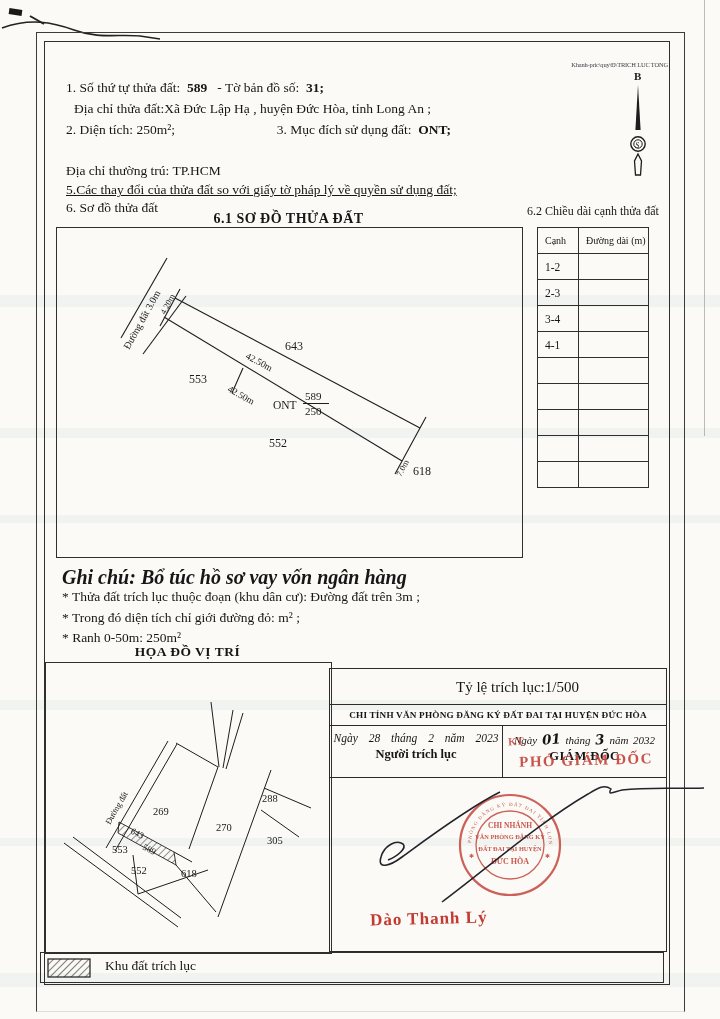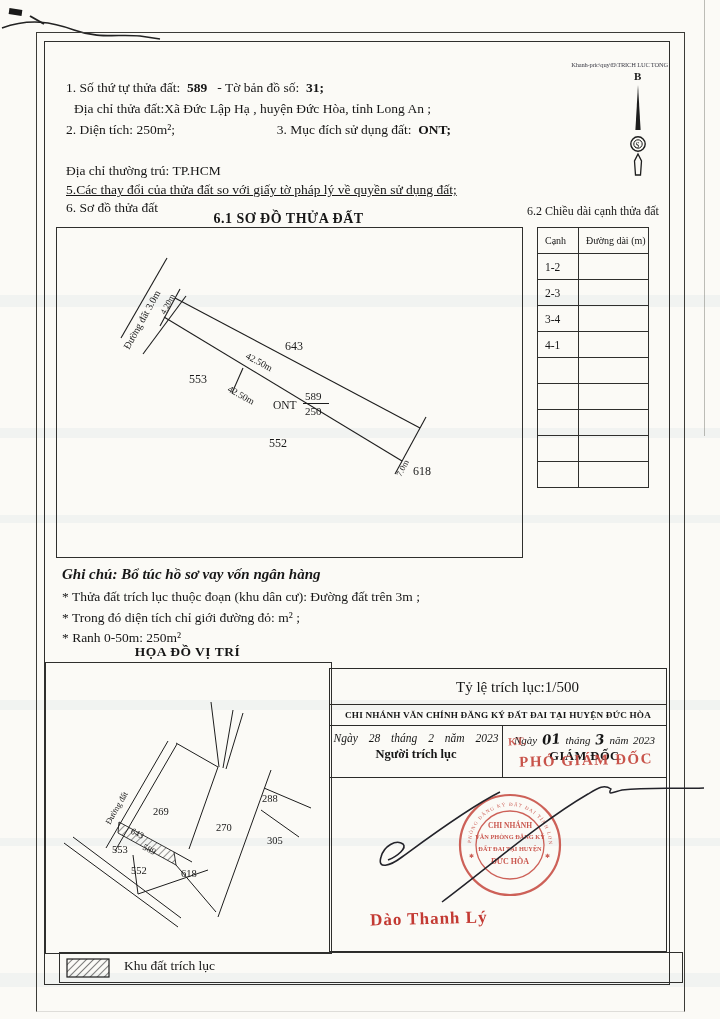--- a/index.html
+++ b/index.html
@@ -18,21 +18,21 @@
   .info-line{position:absolute;left:66px;font-size:13.5px;white-space:nowrap;}
   .b{font-weight:bold;}
   .sec61-title{position:absolute;left:56px;top:211px;width:465px;text-align:center;font-weight:bold;font-size:14px;letter-spacing:0.5px;}
   .sec62-title{position:absolute;left:527px;top:204px;width:145px;font-size:12px;}
   .sketch-box{position:absolute;left:56px;top:227px;width:465px;height:329px;border:1.4px solid #2f2f2d;background:transparent;}
   table.edges{position:absolute;left:537px;top:227px;border-collapse:collapse;}
   table.edges td,table.edges th{border:1px solid #2f2f2d;font-size:11.5px;font-weight:normal;
        height:25px;padding:0 0 0 7px;text-align:left;}
   table.edges th{font-size:10px;}
   td.c1{width:33px;} th.c1{width:33px;} td.c2{width:62px;} th.c2{width:62px;padding-left:4px;}
-  .notes-head{position:absolute;left:62px;top:566px;font-weight:bold;font-style:italic;font-size:15px;}
+  .notes-head{position:absolute;left:62px;top:566px;font-weight:bold;font-style:italic;font-size:20px;}
   .note-line{position:absolute;left:62px;font-size:13.5px;white-space:nowrap;}
   .map-title{position:absolute;left:45px;top:644px;width:285px;text-align:center;font-weight:bold;font-size:13.5px;letter-spacing:0.5px;}
   .map-box{position:absolute;left:45px;top:662px;width:285px;height:290px;border:1.4px solid #2f2f2d;}
   .right-block{position:absolute;left:329px;top:668px;width:338px;height:284px;border:1.4px solid #2b2b29;box-sizing:border-box;}
   .rb-row1{height:35px;border-bottom:1px solid #2b2b29;font-size:15px;line-height:36px;padding-left:126px;}
   .rb-row2{height:20px;border-bottom:1px solid #2b2b29;text-align:center;font-weight:bold;
        font-size:9.2px;line-height:21px;letter-spacing:0.2px;}
   .rb-row3{height:51px;border-bottom:1px solid #2b2b29;display:flex;}
   .rb-row4{height:174px;display:flex;}
   .rb-c-left{width:172px;border-right:1px solid #2b2b29;position:relative;}
@@ -41,21 +41,21 @@
   .role-line{font-weight:bold;font-size:12.5px;text-align:center;margin-top:3px;}
   .date-line-r{font-style:italic;font-size:11px;text-align:center;margin-top:5px;word-spacing:2px;white-space:nowrap;}
   .hand{font-family:"DejaVu Serif",serif;font-style:italic;font-weight:bold;font-size:13.5px;display:inline-block;transform:rotate(-5deg);}
   .role-line-r{font-weight:bold;font-size:12.5px;text-align:center;margin-top:2px;letter-spacing:0.5px;}
   .kt-stamp{position:absolute;left:5px;top:9px;color:#c4453c;font-weight:bold;font-size:11px;transform:rotate(-3deg);opacity:0.8;}
   .pho-stamp{position:absolute;left:2px;top:26px;width:162px;text-align:center;color:#c4453c;font-weight:bold;
        font-size:15px;letter-spacing:1.5px;transform:rotate(-1.5deg);opacity:0.92;white-space:nowrap;}
   .name-left{position:absolute;left:0;top:148px;width:172px;text-align:center;font-weight:bold;font-size:13px;}
   .name-right{position:absolute;left:40px;top:131px;color:#c33a33;font-weight:bold;font-size:17px;
        letter-spacing:1px;transform:rotate(-1.5deg);white-space:nowrap;}
-  .legend-row{position:absolute;left:59px;top:952px;width:624px;height:31px;border:1.2px solid #2f2f2d;box-sizing:border-box;padding-left:36px;}
+  .legend-row{position:absolute;left:40px;top:952px;width:624px;height:31px;border:1.2px solid #2f2f2d;box-sizing:border-box;padding-left:36px;}
   .legend-label{position:absolute;left:64px;top:5px;font-size:13.5px;}
   .legend-swatch{position:absolute;left:6px;top:5px;}
   .svg-label{font-family:"Liberation Serif","DejaVu Serif",serif;fill:#1a1a1a;}
   .edge-right-line{position:absolute;left:704px;top:0;width:1px;height:436px;background:rgba(125,125,118,0.5);}
   .mark-dark{position:absolute;left:9px;top:9px;width:13px;height:6px;background:#191919;transform:rotate(8deg);}
   .stamp-red{fill:#c4453c;}
 </style>
 </head>
 <body>
 
@@ -219,33 +219,33 @@
       <text class="svg-label" font-size="10.5" x="66" y="190">553</text>
       <text class="svg-label" font-size="10.5" x="85" y="211">552</text>
       <text class="svg-label" font-size="10.5" x="135" y="214">618</text>
       <text class="svg-label" font-size="9" transform="translate(84,170) rotate(27)">643</text>
       <text class="svg-label" font-size="9" transform="translate(96,186) rotate(27)">589</text>
     </svg>
   </div>
 
   <div class="right-block">
     <div class="rb-row1">Tỷ lệ trích lục:1/500</div>
-    <div class="rb-row2">CHI NHÁNH VĂN CHÍNH ĐĂNG KÝ ĐẤT ĐAI TẠI HUYỆN ĐỨC HÒA</div>
+    <div class="rb-row2">CHI TỈNH VĂN PHÒNG ĐĂNG KÝ ĐẤT ĐAI TẠI HUYỆN ĐỨC HÒA</div>
     <div class="rb-row3">
       <div class="rb-c-left">
         <div class="date-line">Ngày 28 tháng 2 năm 2023</div>
         <div class="role-line">Người trích lục</div>
       </div>
       <div class="rb-c-right">
         <div class="date-line-r">
           <span>Ngày</span>
           <span class="hand">01</span>
           <span>tháng</span>
           <span class="hand">3</span>
-          <span>năm 2023</span>
+          <span>năm 2032</span>
         </div>
         <div class="role-line-r">GIÁM ĐỐC</div>
         <div class="kt-stamp">KT.</div>
         <div class="pho-stamp">PHÓ GIÁM ĐỐC</div>
       </div>
     </div>
     <div class="rb-row4">
       <div class="rb-c-right">
         <div class="name-right">Dào Thanh Lý</div>
       </div>

